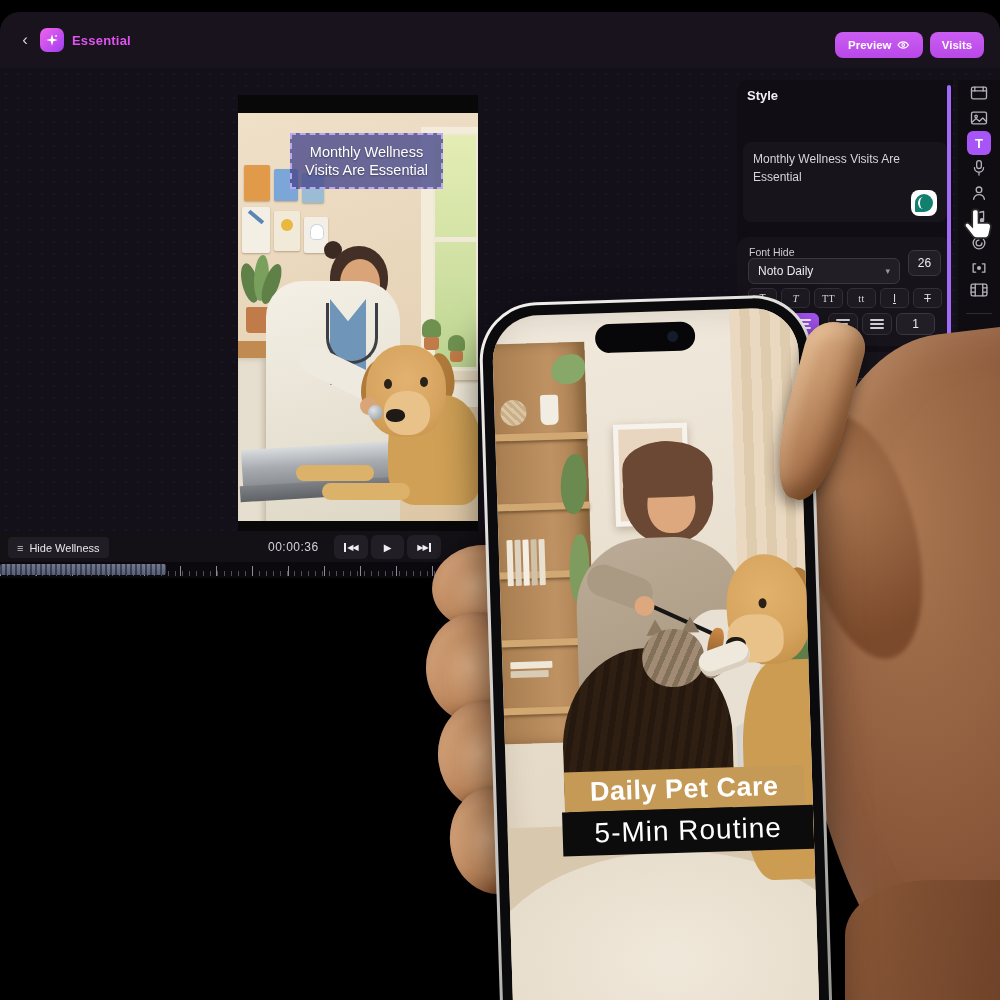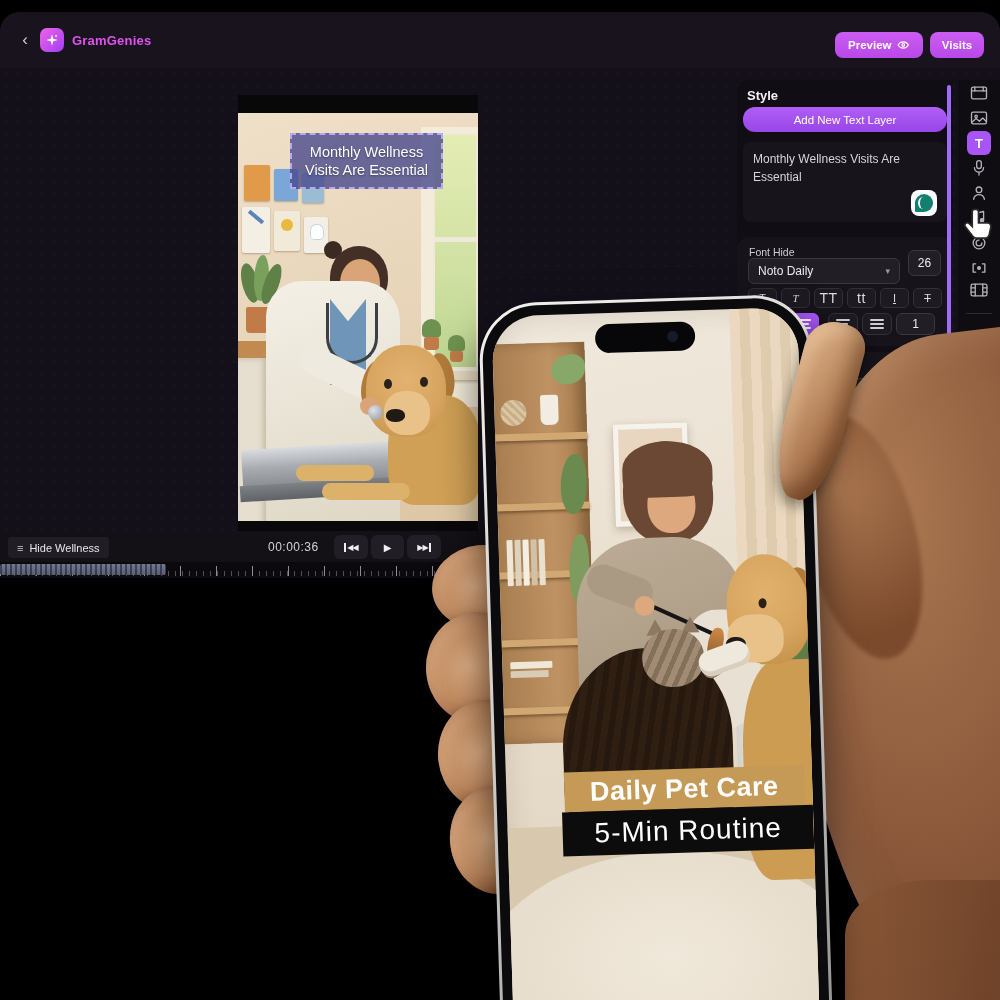--- a/index.html
+++ b/index.html
@@ -62,21 +62,21 @@
   .card{left:0;width:216px;background:#16131a;border-radius:12px;}
   .card1{top:157px;height:109px;}
   .card2{top:272px;height:116px;}
   .card3{top:400px;height:98px;}
   .clabel{left:12px;top:9px;font-size:10.5px;color:#cfccd4;}
   .dropdown{left:11px;top:21px;width:152px;height:26px;background:#211e26;border:1px solid #3a3642;border-radius:6px;box-sizing:border-box;display:flex;align-items:center;justify-content:space-between;padding:0 9px;font-size:12px;color:#ece9f0;cursor:pointer;}
   .chev{color:#9b97a3;font-size:9px;}
   .numbox{background:#211e26;border:1px solid #3a3642;border-radius:6px;box-sizing:border-box;display:flex;align-items:center;justify-content:center;font-size:12px;color:#ece9f0;cursor:text;}
   .fbtn{top:51px;width:29px;height:20px;background:#1d1a21;border:1px solid #322e3a;border-radius:5px;box-sizing:border-box;display:flex;align-items:center;justify-content:center;font-size:11px;color:#dcd9e2;cursor:pointer;}
   .fbtn.it{font-style:italic;font-family:"Liberation Serif",serif;}
-  .fbtn.sm{font-size:14px;letter-spacing:.5px;}
+  .fbtn.sm{font-size:10px;letter-spacing:.5px;font-family:Liberation Serif, serif;}
   .fbtn.un{text-decoration:underline;}
   .fbtn.st{text-decoration:line-through;}
   .abtn{top:76px;width:30px;height:22px;background:#1d1a21;border:1px solid #322e3a;border-radius:6px;box-sizing:border-box;display:flex;flex-direction:column;align-items:center;justify-content:center;gap:2.5px;cursor:pointer;}
   .abtn span{display:block;height:1.5px;background:#cfccd4;border-radius:1px;}
   .abtn.active{background:#a855f7;border-color:#a855f7;}
   .abtn.active span{background:#fff;}
   .swatch{width:17px;height:15px;border-radius:3px;cursor:pointer;}
   .chlabel{top:48px;font-size:9.5px;color:#a7a3ad;width:26px;text-align:center;}
   .wsw{top:68px;height:13px;background:#f0eef2;border-radius:3px;cursor:pointer;}
   .scrollbar{left:210px;top:5px;width:4px;height:340px;background:#9f6bf7;border-radius:2px;cursor:grab;}
@@ -171,21 +171,21 @@
   <div class="abs app">
 
     <div class="abs topbar">
       <div class="abs backbtn">‹</div>
       <div class="abs logo">
         <svg width="14" height="14" viewBox="0 0 24 24">
             <path d="M12 2l2.2 7.8L22 12l-7.8 2.2L12 22l-2.2-7.8L2 12l7.8-2.2z" fill="#fff"></path>
             <circle cx="19" cy="5" r="1.6" fill="#fff"></circle>
           </svg>
       </div>
-      <div class="abs brand">GramGenies</div>
+      <div class="abs brand">Essential</div>
       <div class="abs pillbtn" style="left:835px;width:88px;">
         <span>Preview</span>
         <svg width="14" height="14" viewBox="0 0 24 24" fill="none" stroke="#fff" stroke-width="2">
             <path d="M2 12s3.5-6 10-6 10 6 10 6-3.5 6-10 6-10-6-10-6z"></path>
             <circle cx="12" cy="12" r="2.6"></circle>
           </svg>
       </div>
       <div class="abs pillbtn" style="left:930px;width:54px;">
         <span>Visits</span>
       </div>
@@ -257,21 +257,20 @@
       <div class="abs" style="left:0;top:0;width:240px;height:18px;background:#080808;"></div>
       <div class="abs" style="left:0;top:426px;width:240px;height:10px;background:#080808;"></div>
 
       <div class="abs overlaybox">
         <div class="overlaytext" style="max-width:128px;">Monthly Wellness Visits Are Essential</div>
       </div>
     </div>
 
     <div class="abs panel">
       <div class="abs ptitle">Style</div>
-      <div class="abs addbtn">Add New Text Layer</div>
       <div class="abs textarea">Monthly Wellness Visits Are Essential</div>
       <div class="abs gicon">
           <div class="gdot"></div>
         </div>
 
       <div class="abs card card1">
         <div class="abs clabel">Font Hide</div>
         <div class="abs dropdown">
           <span>Noto Daily</span>
           <span class="chev">▾</span>

